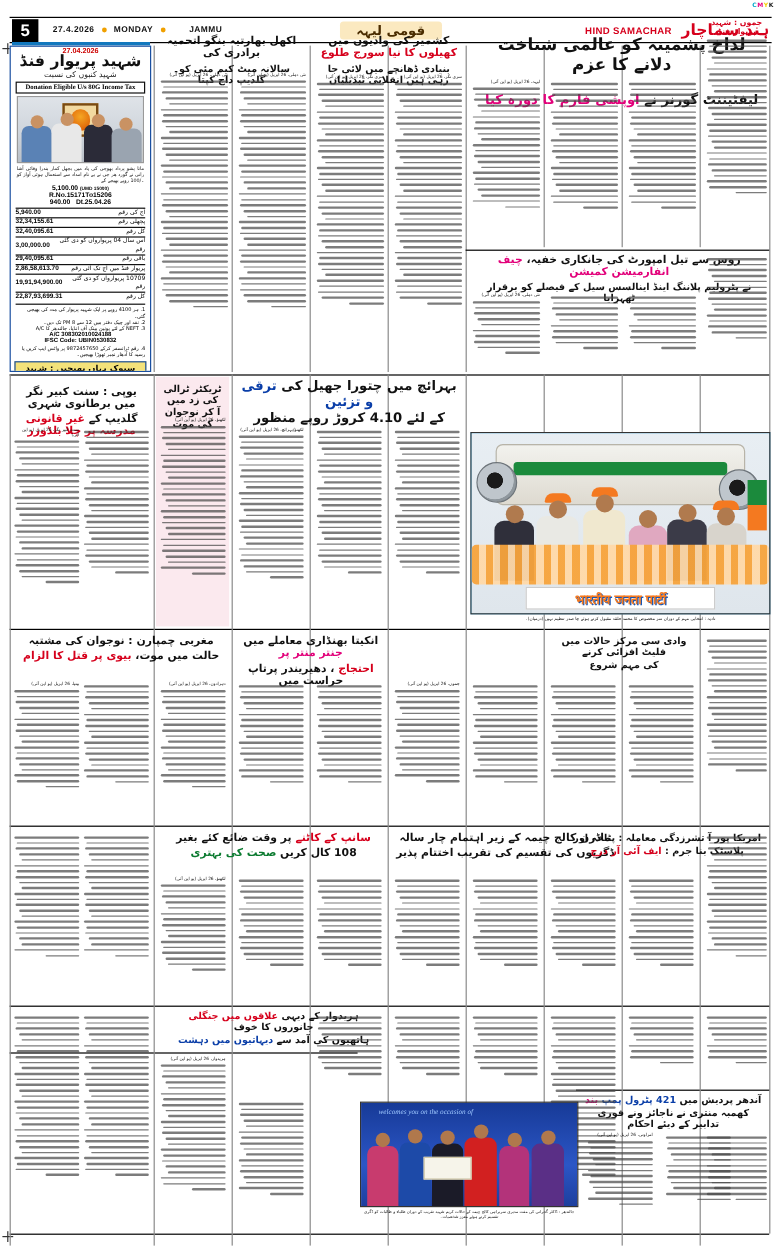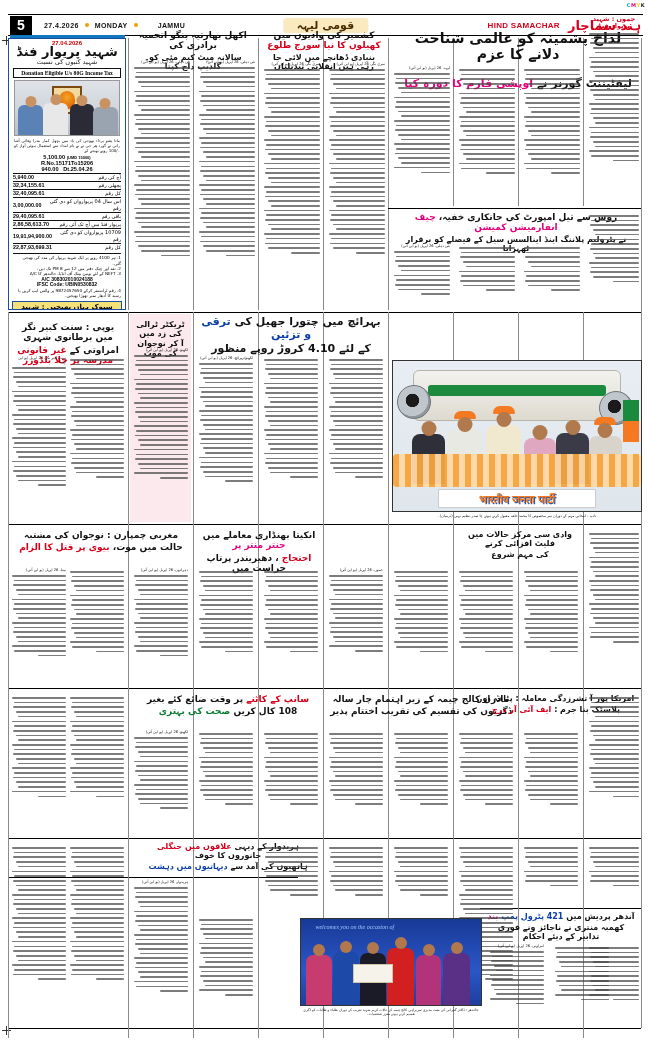--- a/index.html
+++ b/index.html
@@ -440,21 +440,21 @@
     <div class="hl hl-l2">
       <span>بہرائچ میں چتورا جھیل کی</span>
       <span class="hl-blue">ترقی و تزئین</span>
     </div>
     <div class="hl hl-l2" style="margin-top:2px;">کے لئے 4.10 کروڑ روپے منظور</div>
   </div>
 
   <div class="hlbox" style="left:12px; top:322px; width:112px;">
     <div class="hl hl-sm">یوپی : سنت کبیر نگر میں برطانوی شہری</div>
     <div class="hl hl-sm" style="margin-top:2px;">
-      <span>امراوتی کے</span>
+      <span>گلدیپ کے</span>
       <span class="hl-red">غیر قانونی مدرسہ پر چلا بلڈوزر</span>
     </div>
   </div>
 
   <div class="box pinkbg" style="left:130px; top:314px; width:61px; height:208px;"></div>
   <div class="hlbox" style="left:132px; top:320px; width:57px;">
     <div class="hl hl-xs">ٹریکٹر ٹرالی کی زد میں</div>
     <div class="hl hl-xs" style="margin-top:1px;">آ کر نوجوان کی موت</div>
   </div>
 

